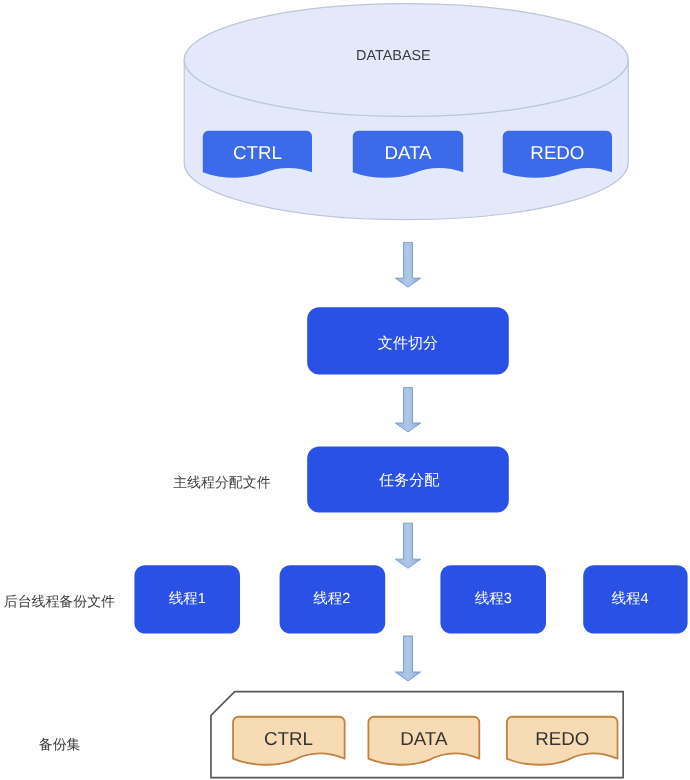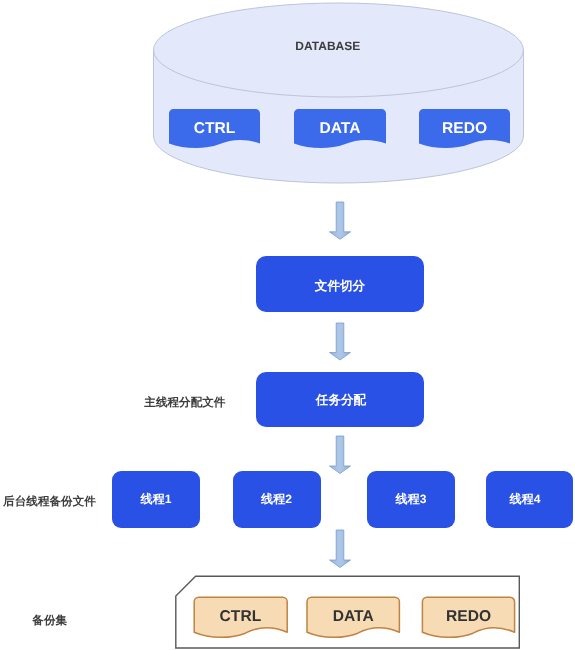--- a/index.html
+++ b/index.html
@@ -1,20 +1,20 @@
 <!DOCTYPE html>
 <html><head>
 <meta charset="utf-8">
 <title>Backup Flow Diagram</title>
 <style>
   html,body{margin:0;padding:0;}
   body{width:575px;height:650px;background:#ffffff;
        -webkit-font-smoothing:antialiased;text-rendering:geometricPrecision;
        font-family:"Liberation Sans",sans-serif;overflow:hidden;}
-  #canvas{position:relative;width:575px;height:648px;font-weight:bold;}
+  #canvas{position:relative;width:575px;height:648px;}
   svg.layer{position:absolute;left:0;top:0;width:575px;height:650px;}
   
   text{-webkit-font-smoothing:antialiased;text-rendering:geometricPrecision;}
   .t-db{font-family:"Liberation Sans",sans-serif;font-size:12px;fill:#3D3D3D;}
   .t-doc{font-family:"Liberation Sans",sans-serif;font-size:15.6px;fill:#FFFFFF;}
   .t-docb{font-family:"Liberation Sans",sans-serif;font-size:15.6px;fill:#333333;}
   .t-box{font-family:"Liberation Sans",sans-serif;font-size:12.6px;fill:#FFFFFF;}
   .t-thread{font-family:"Liberation Sans",sans-serif;font-size:12.1px;fill:#FFFFFF;}
   .t-side{font-family:"Liberation Sans",sans-serif;font-size:11.6px;fill:#3D3D3D;}
 </style>

